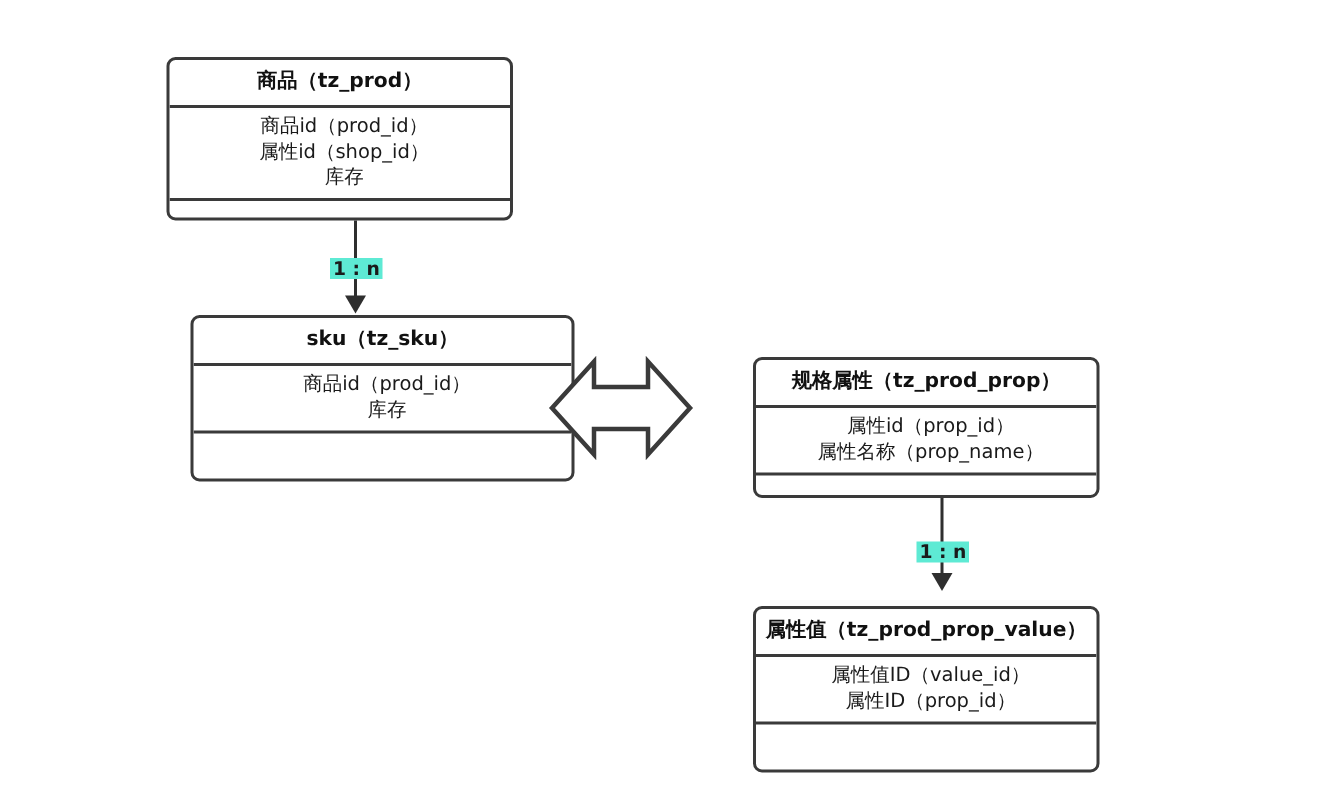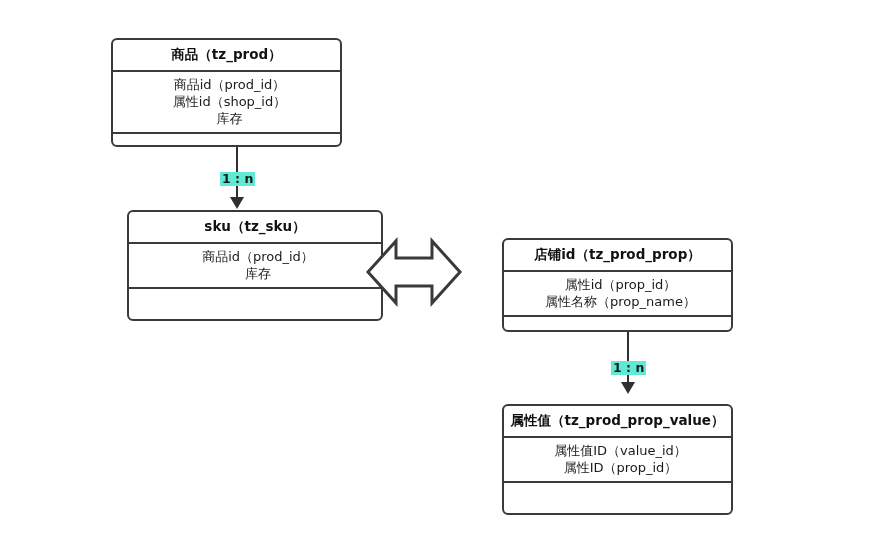--- a/index.html
+++ b/index.html
@@ -134,21 +134,21 @@
   <div class="entity" id="box-sku">
     <div class="entity-title">sku（tz_sku）</div>
     <div class="entity-fields">
       <div class="field">商品id（prod_id）</div>
       <div class="field">库存</div>
     </div>
     <div class="entity-methods"></div>
   </div>
 
   <div class="entity" id="box-prop">
-    <div class="entity-title">店铺id（tz_prod_prop）</div>
+    <div class="entity-title">规格属性（tz_prod_prop）</div>
     <div class="entity-fields">
       <div class="field">属性id（prop_id）</div>
       <div class="field">属性名称（prop_name）</div>
     </div>
     <div class="entity-methods"></div>
   </div>
 
   <div class="entity" id="box-prop-value">
     <div class="entity-title">属性值（tz_prod_prop_value）</div>
     <div class="entity-fields">

